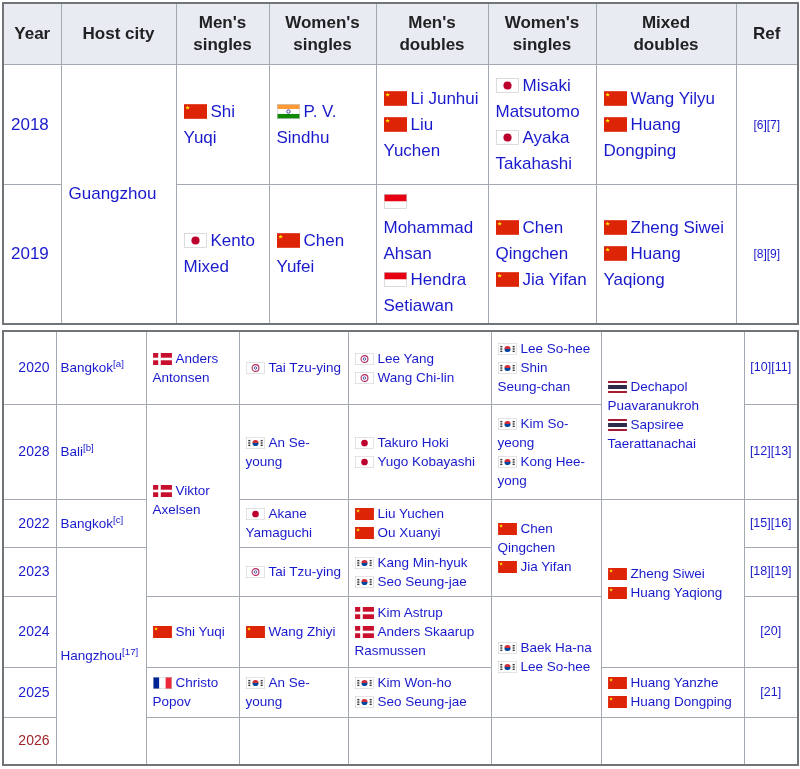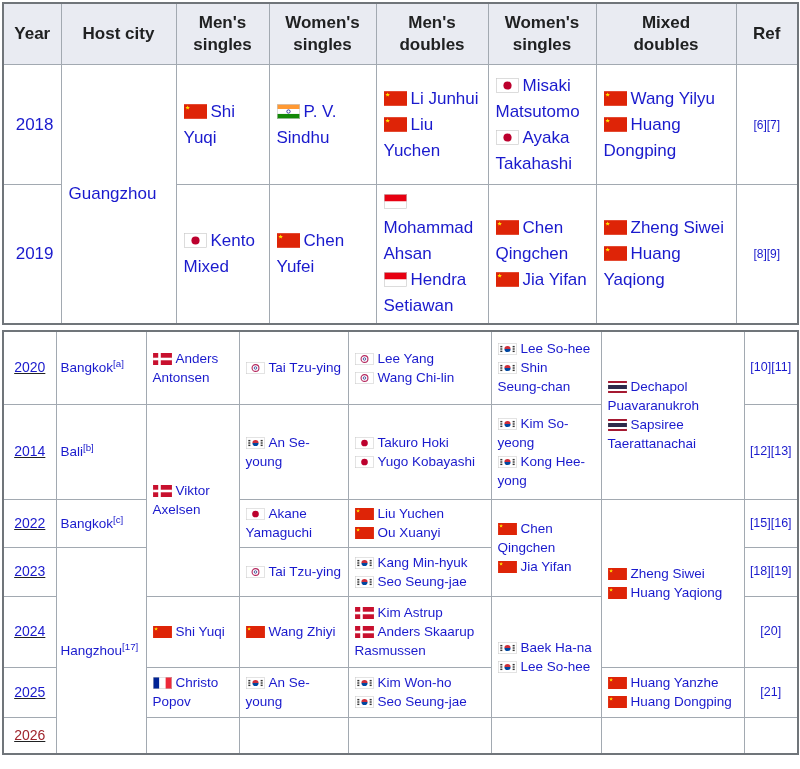--- a/index.html
+++ b/index.html
@@ -5,26 +5,26 @@
   html,body{margin:0;padding:0;background:#fff;}
   body{font-family:"Liberation Sans","DejaVu Sans",sans-serif;color:#202122;}
   .wrap{padding:2px;}
   table{border-collapse:collapse;table-layout:fixed;width:795px;background:#fff;border:2px solid #70757a;}
   td,th{border:1px solid #a2a9b1;vertical-align:middle;overflow:hidden;}
   th{background:#e9ebf2;font-weight:bold;text-align:center;color:#202122;}
   
   .t1 th{font-size:17px;line-height:22px;padding:8px 2px;}
   .t1 th.xd-h{padding:0 26px;margin-top:12px;}
   .t1 td{font-size:17px;line-height:26px;padding:4px 7px;}
-  .t1 td.year{text-align:right;}
+  .t1 td.year{text-align:left;}
   .t1 td.ref{text-align:center;font-size:12px;padding:4px 2px;}
   
   .t2{margin-top:5px;}
   .t2 td{font-size:13.5px;line-height:19px;padding:3px 6px;}
-  .t2 td.year{font-size:14px;text-align:center;text-decoration:underline;}
+  .t2 td.year{font-size:14px;text-align:right;}
   .t2 td.ref{font-size:12.5px;text-align:center;padding:2px 1px;margin-top:34px;}
   .t2 td.host{padding:4px 4px;}
   a{color:#1a1acd;text-decoration:none;cursor:pointer;}
   .future a{color:#a0252c;}
   .player{display:block;}
   .flag svg{vertical-align:-2px;margin-right:4px;}
   .t1 .flag svg{width:23px;height:15px;}
   .t2 .flag svg{width:19px;height:12px;}
   sup.note{font-size:72%;line-height:0;}
   .nowrap{white-space:nowrap;}
@@ -248,21 +248,21 @@
                 </svg></span><a>Dechapol Puavaranukroh</a></span>
             <span class="player"><span class="flag"><svg viewBox="0 0 22 14">
                   <rect width="22" height="14" fill="#a51931"></rect>
                   <rect y="2.33" width="22" height="9.33" fill="#fff"></rect>
                   <rect y="4.67" width="22" height="4.67" fill="#2d2a4a"></rect>
                 </svg></span><a>Sapsiree Taerattanachai</a></span>
           </td>
         <td class="ref"><a>[10][11]</a></td>
       </tr>
       <tr style="height:95px">
-        <td class="year"><a>2014</a></td>
+        <td class="year"><a>2028</a></td>
         <td class="host"><span class="nowrap"><a>Bali</a><sup class="note"><a>[b]</a></sup></span></td>
         <td rowspan="3">
             <span class="player"><span class="flag"><svg viewBox="0 0 22 14">
                   <rect width="22" height="14" fill="#c8102e"></rect>
                   <rect x="6" width="3" height="14" fill="#fff"></rect>
                   <rect y="5.5" width="22" height="3" fill="#fff"></rect>
                 </svg></span><a>Viktor Axelsen</a></span>
           </td>
         <td>
             <span class="player"><span class="flag"><svg viewBox="0 0 22 14">
@@ -548,21 +548,21 @@
                   <rect width="22" height="14" fill="#de2407"></rect>
                   <polygon points="3.5,1.3 4.1,2.7 5.6,2.8 4.5,3.8 4.9,5.2 3.5,4.4 2.1,5.2 2.5,3.8 1.4,2.8 2.9,2.7" fill="#ffde00"></polygon>
                 </svg></span><a>Huang Yanzhe</a></span>
             <span class="player"><span class="flag"><svg viewBox="0 0 22 14">
                   <rect width="22" height="14" fill="#de2407"></rect>
                   <polygon points="3.5,1.3 4.1,2.7 5.6,2.8 4.5,3.8 4.9,5.2 3.5,4.4 2.1,5.2 2.5,3.8 1.4,2.8 2.9,2.7" fill="#ffde00"></polygon>
                 </svg></span><a>Huang Dongping</a></span>
           </td>
         <td class="ref"><a>[21]</a></td>
       </tr>
-      <tr class="future" style="height:37px">
+      <tr class="future" style="height:48px">
         <td class="year"><a>2026</a></td>
         <td></td>
         <td></td>
         <td></td>
         <td></td>
         <td></td>
         <td class="ref"></td>
       </tr>
     </tbody>
   </table>

